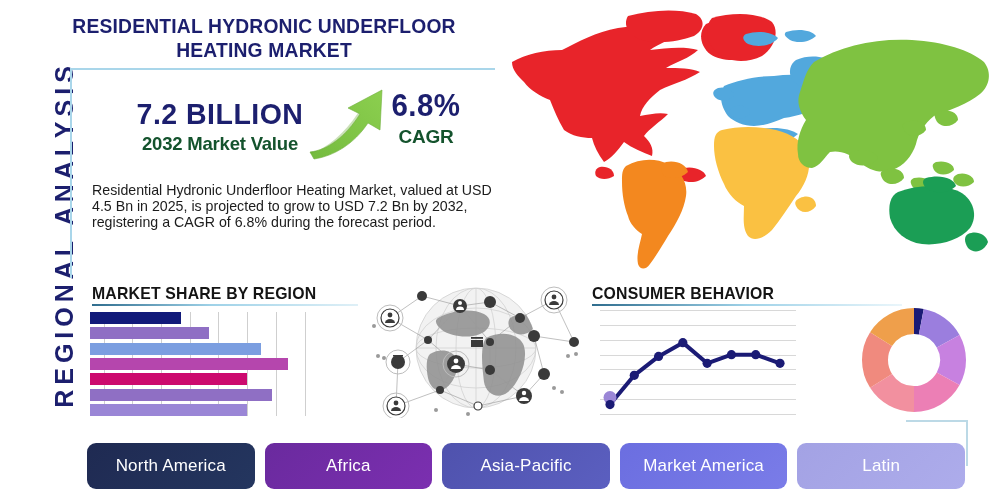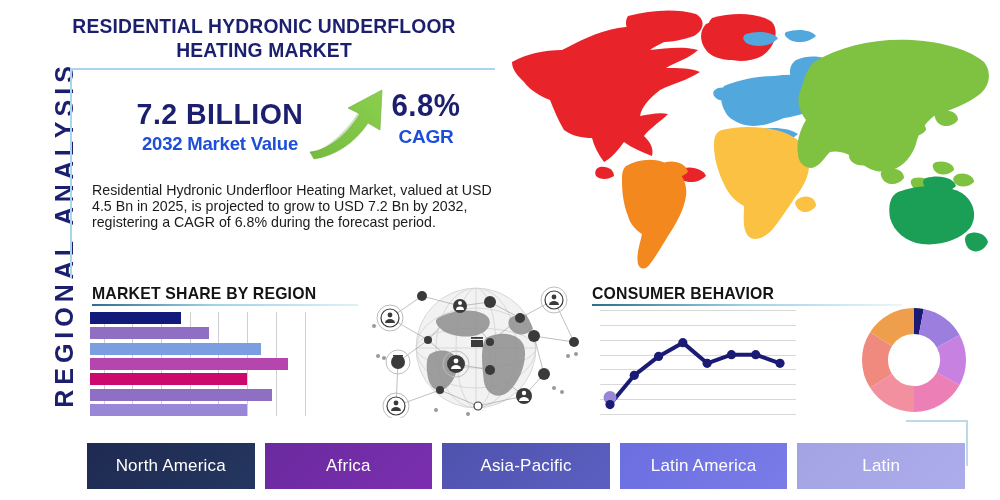--- a/index.html
+++ b/index.html
@@ -56,21 +56,21 @@
 
   
   .kpi-row { position: absolute; left: 78px; top: 88px; width: 420px; height: 80px; }
   .kpi-left { position: absolute; left: 42px; top: 9px; text-align: center; width: 200px; }
   .kpi-value {
     font-family: "Liberation Sans Narrow","Liberation Sans", sans-serif;
     font-weight: 700; font-size: 30px; color: #1c1f6e; letter-spacing: .5px;
     transform: scaleX(0.95); transform-origin: center;
   }
   .kpi-label {
-    font-weight: 700; font-size: 18.5px; color: #1d4ed8; margin-top: 2px;
+    font-weight: 700; font-size: 18.5px; color: #14532d; margin-top: 2px;
     letter-spacing: -0.2px;
   }
   .kpi-right { position: absolute; left: 288px; top: 0; text-align: center; width: 120px; }
   .kpi-right .kpi-value { font-size: 31px; }
   .kpi-right .kpi-label { font-size: 19px; }
   .arrow-wrap { position: absolute; left: 230px; top: -6px; width: 90px; height: 80px; }
 
   
   .blurb {
     position: absolute;
@@ -108,21 +108,21 @@
 
   
   .worldmap { position: absolute; left: 500px; top: 2px; width: 500px; height: 272px; }
 
   
   .tabs { position: absolute; left: 82px; top: 441px; width: 888px; height: 50px; display: flex; align-items: center; }
   .tab {
     flex: 1;
     height: 46px;
     margin: 8px 5px;
-    border-radius: 0;
+    border-radius: 9px;
     display: flex; align-items: center; justify-content: center;
     color: #fff;
     font-size: 17px;
     letter-spacing: .2px;
   }
   .tab-rail-right {
     position: absolute; left: 966px; top: 420px;
     width: 2px; height: 46px; background: #bcd9e6;
   }
   .tab-rail-right-top {
@@ -422,21 +422,21 @@
       <div class="tab" style="background: linear-gradient(135deg, rgb(31, 42, 82), rgb(36, 54, 95));">
         <span>North America</span>
       </div>
       <div class="tab" style="background: linear-gradient(135deg, rgb(106, 42, 158), rgb(123, 47, 176));">
         <span>Africa</span>
       </div>
       <div class="tab" style="background: linear-gradient(135deg, rgb(79, 82, 173), rgb(91, 95, 192));">
         <span>Asia-Pacific</span>
       </div>
       <div class="tab" style="background: linear-gradient(135deg, rgb(107, 110, 224), rgb(122, 124, 232));">
-        <span>Latin America</span>
+        <span>Market America</span>
       </div>
       <div class="tab" style="background: linear-gradient(135deg, rgb(163, 162, 228), rgb(173, 172, 235));">
         <span>Latin</span>
       </div>
     </div>
   <div class="tab-rail-right-top"></div>
   <div class="tab-rail-right"></div>
 
 </div>
 

